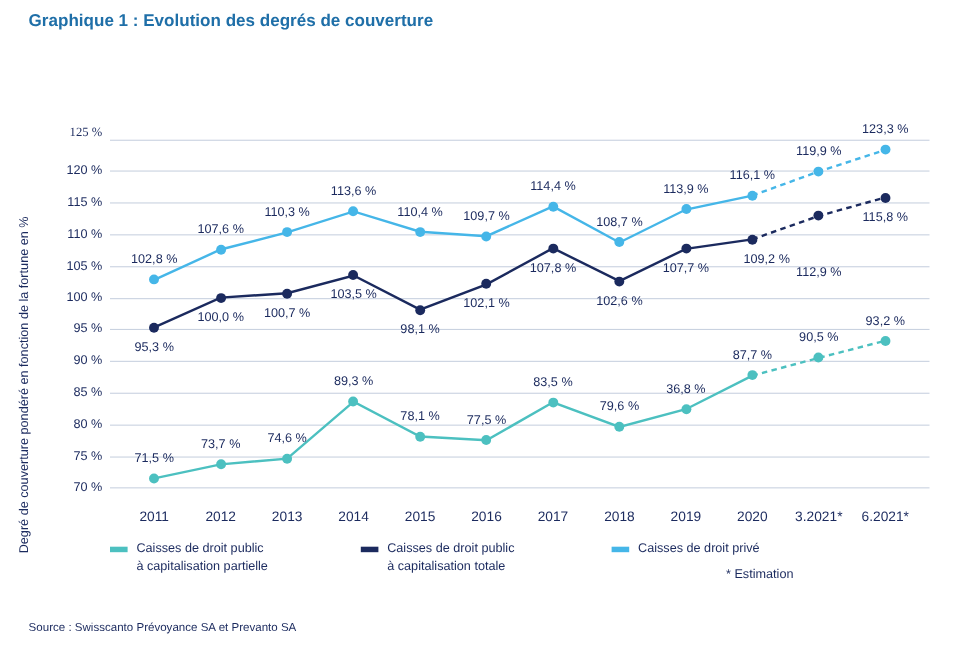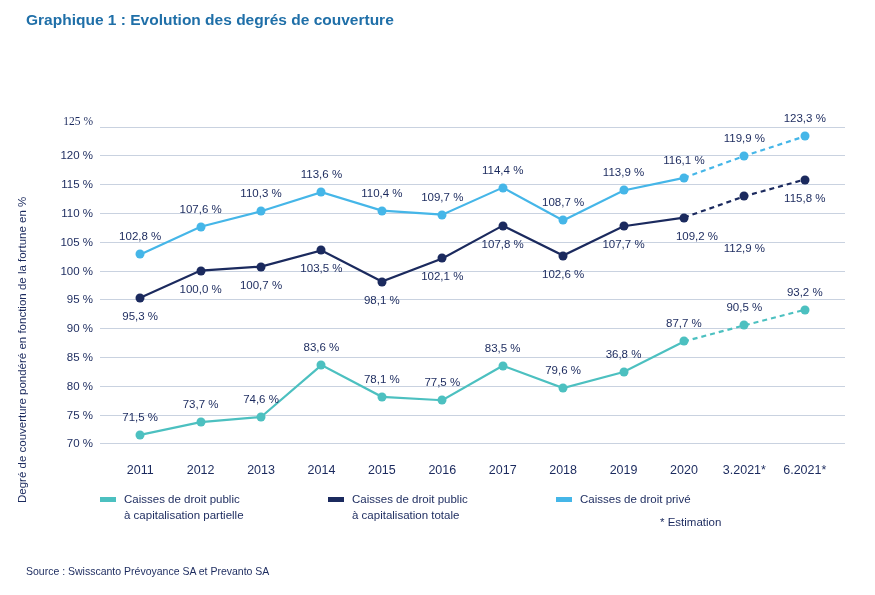--- a/index.html
+++ b/index.html
@@ -239,21 +239,21 @@
         <div class="dlabel" style="left: 644.375px; top: 109px; margin-top: 24px;">112,9 %</div>
         <div class="dot" style="left: 704.792px; top: 64.5424px; background: rgb(27, 42, 94);"></div>
         <div class="dlabel" style="left: 704.792px; top: 82.5424px;">115,8 %</div>
         <div class="dot" style="left: 40.2083px; top: 319.831px; background: rgb(76, 192, 192);"></div>
         <div class="dlabel" style="left: 40.2083px; top: 301.831px;">71,5 %</div>
         <div class="dot" style="left: 100.625px; top: 307.153px; background: rgb(76, 192, 192);"></div>
         <div class="dlabel" style="left: 100.625px; top: 289.153px;">73,7 %</div>
         <div class="dot" style="left: 161.042px; top: 301.966px; background: rgb(76, 192, 192);"></div>
         <div class="dlabel" style="left: 161.042px; top: 283.966px;">74,6 %</div>
         <div class="dot" style="left: 221.458px; top: 250.102px; background: rgb(76, 192, 192);"></div>
-        <div class="dlabel" style="left: 221.458px; top: 232.102px;">83,6 %</div>
+        <div class="dlabel" style="left: 221.458px; top: 232.102px;">89,3 %</div>
         <div class="dot" style="left: 281.875px; top: 281.797px; background: rgb(76, 192, 192);"></div>
         <div class="dlabel" style="left: 281.875px; top: 263.797px;">78,1 %</div>
         <div class="dot" style="left: 342.292px; top: 285.254px; background: rgb(76, 192, 192);"></div>
         <div class="dlabel" style="left: 342.292px; top: 267.254px;">77,5 %</div>
         <div class="dot" style="left: 402.708px; top: 250.678px; background: rgb(76, 192, 192);"></div>
         <div class="dlabel" style="left: 402.708px; top: 232.678px;">83,5 %</div>
         <div class="dot" style="left: 463.125px; top: 273.153px; background: rgb(76, 192, 192);"></div>
         <div class="dlabel" style="left: 463.125px; top: 255.153px;">79,6 %</div>
         <div class="dot" style="left: 523.542px; top: 257.017px; background: rgb(76, 192, 192);"></div>
         <div class="dlabel" style="left: 523.542px; top: 239.017px;">36,8 %</div>

